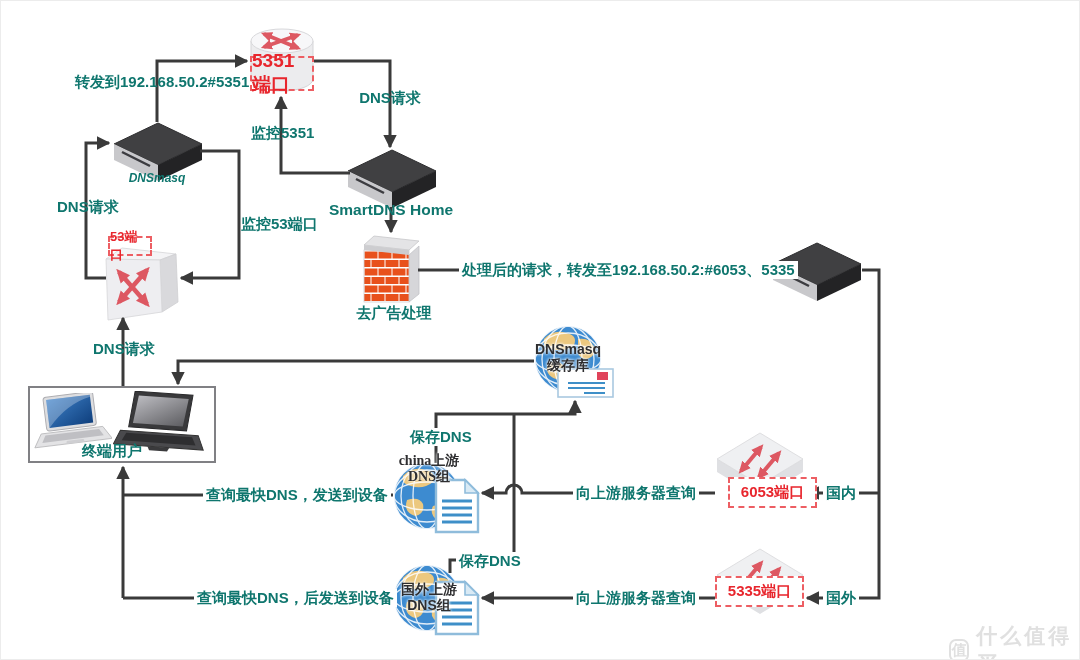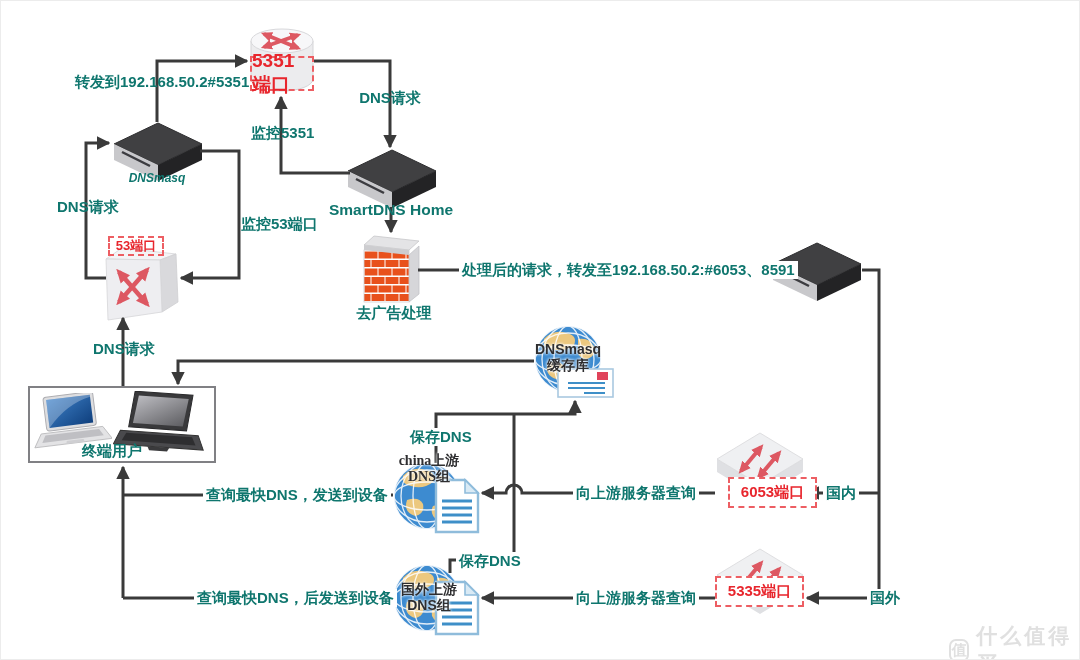--- a/index.html
+++ b/index.html
@@ -274,21 +274,21 @@
       <g stroke="#dd5862" stroke-width="4" marker-start="url(#mArrRed)" marker-end="url(#mArrRed)">
         <path d="M25,39 L45,15"></path>
         <path d="M43,45 L63,21"></path>
       </g>
     </svg>
   </div>
 
   <div class="pbox" style="left:249px;top:55px;width:64px;height:35px;font-size:19px;">
     <span>5351端口</span>
   </div>
-  <div class="pbox" style="left:107px;top:235px;width:56px;height:20px;font-size:13px;">
+  <div class="pbox" style="left:107px;top:235px;width:44px;height:20px;font-size:13px;">
     <span>53端口</span>
   </div>
   <div class="pbox solid" style="left:714px;top:476px;width:89px;height:31px;font-size:15px;margin-left:13px;">
     <span>6053端口</span>
   </div>
   <div class="pbox solid" style="left:714px;top:575px;width:89px;height:31px;font-size:15px;">
     <span>5335端口</span>
   </div>
 
   <div class="lbl ctr" style="left:114px;top:168px;width:84px;font-size:12px;font-style:italic;">DNSmasq</div>
@@ -308,23 +308,23 @@
     <span>国外上游</span>
     <span>DNS组</span>
   </div>
 
   <div class="lbl ctr" style="left:74px;top:72px;width:168px;">转发到192.168.50.2#5351</div>
   <div class="lbl ctr" style="left:357px;top:88px;width:64px;">DNS请求</div>
   <div class="lbl" style="left:250px;top:123px;">监控5351</div>
   <div class="lbl" style="left:56px;top:197px;">DNS请求</div>
   <div class="lbl" style="left:240px;top:214px;">监控53端口</div>
   <div class="lbl" style="left:92px;top:339px;">DNS请求</div>
-  <div class="lbl bg" style="left:458px;top:260px;">处理后的请求，转发至192.168.50.2:#6053、8591</div>
+  <div class="lbl bg" style="left:458px;top:260px;">处理后的请求，转发至192.168.50.2:#6053、5335</div>
   <div class="lbl bg" style="left:822px;top:483px;">国内</div>
-  <div class="lbl bg" style="left:822px;top:588px;margin-left:44px;">国外</div>
+  <div class="lbl bg" style="left:822px;top:588px;">国外</div>
   <div class="lbl bg" style="left:572px;top:483px;">向上游服务器查询</div>
   <div class="lbl bg" style="left:572px;top:588px;">向上游服务器查询</div>
   <div class="lbl bg" style="left:406px;top:427px;">保存DNS</div>
   <div class="lbl bg" style="left:455px;top:551px;">保存DNS</div>
   <div class="lbl bg" style="left:202px;top:485px;">查询最快DNS，发送到设备</div>
   <div class="lbl bg" style="left:193px;top:588px;">查询最快DNS，后发送到设备</div>
 
   <div class="wm">
     <span class="logo">值</span>
     <span class="txt">什么值得买</span>

